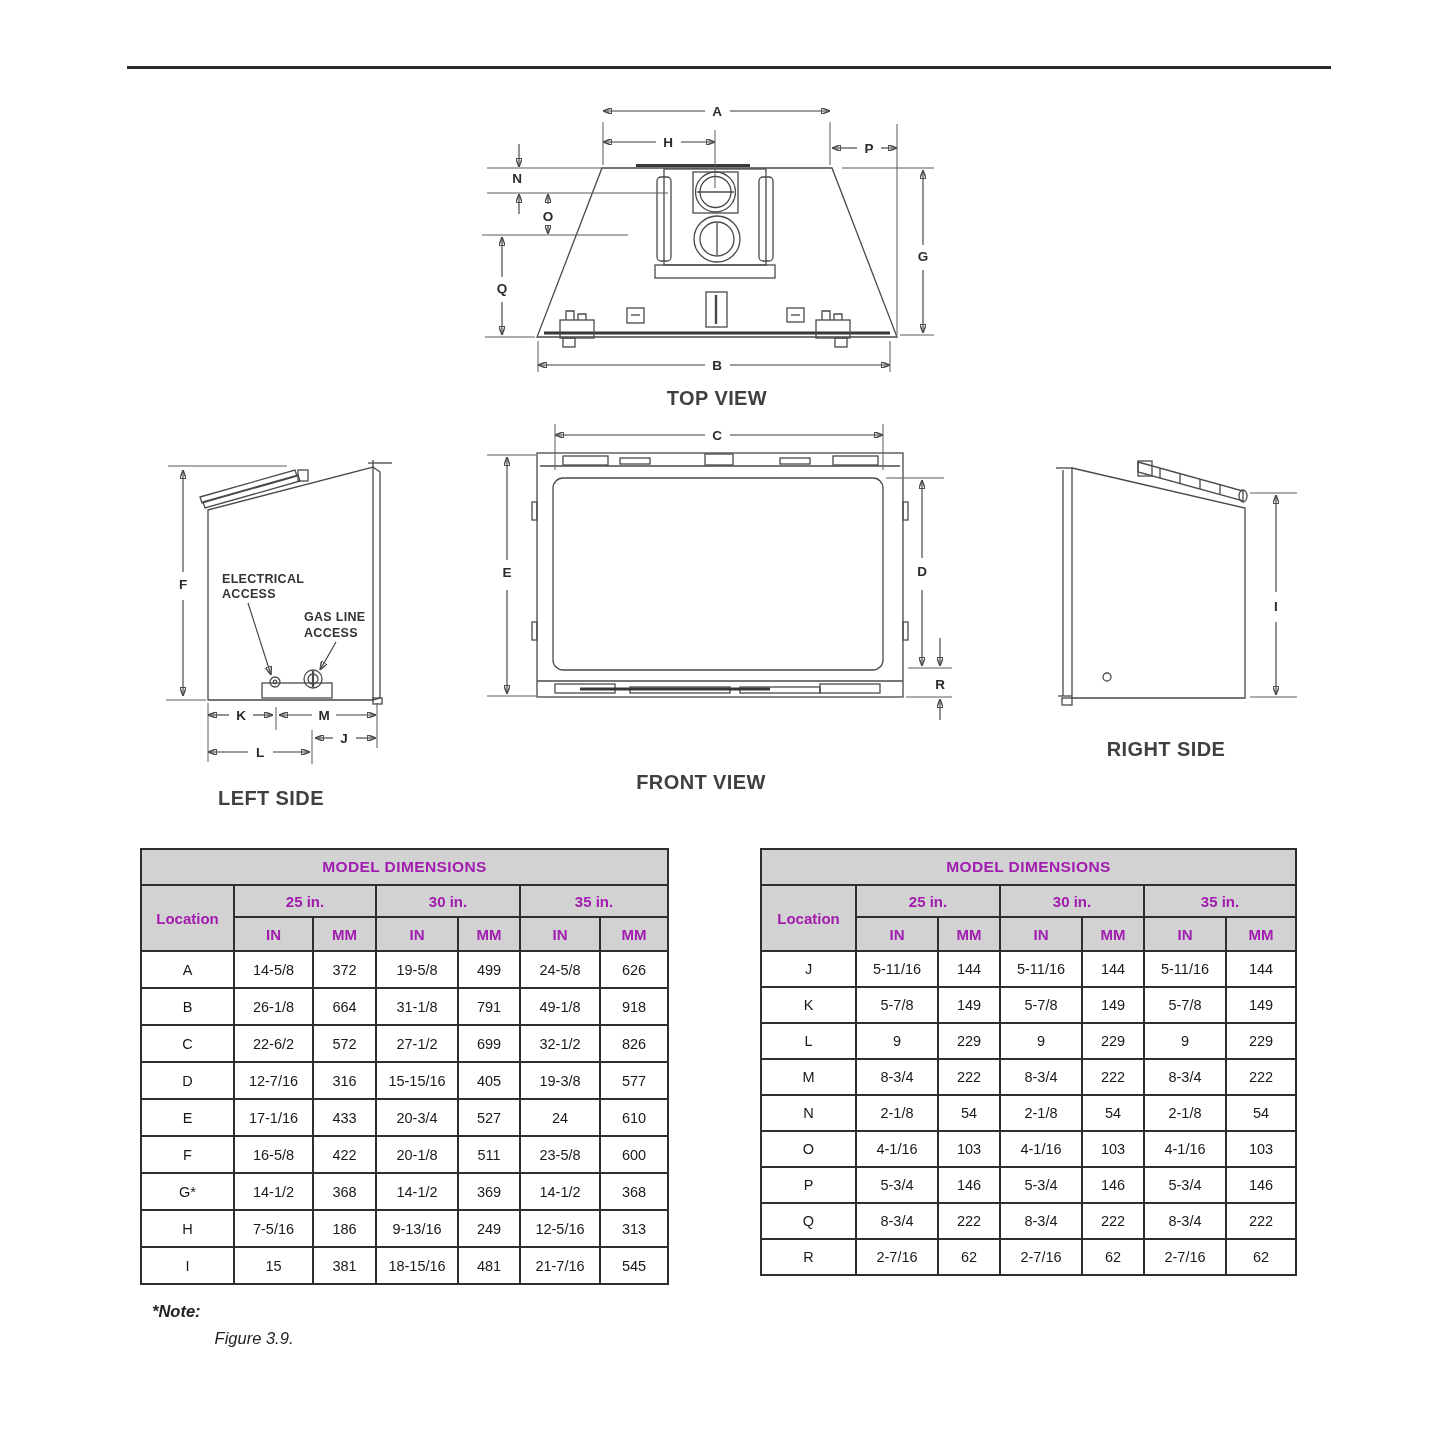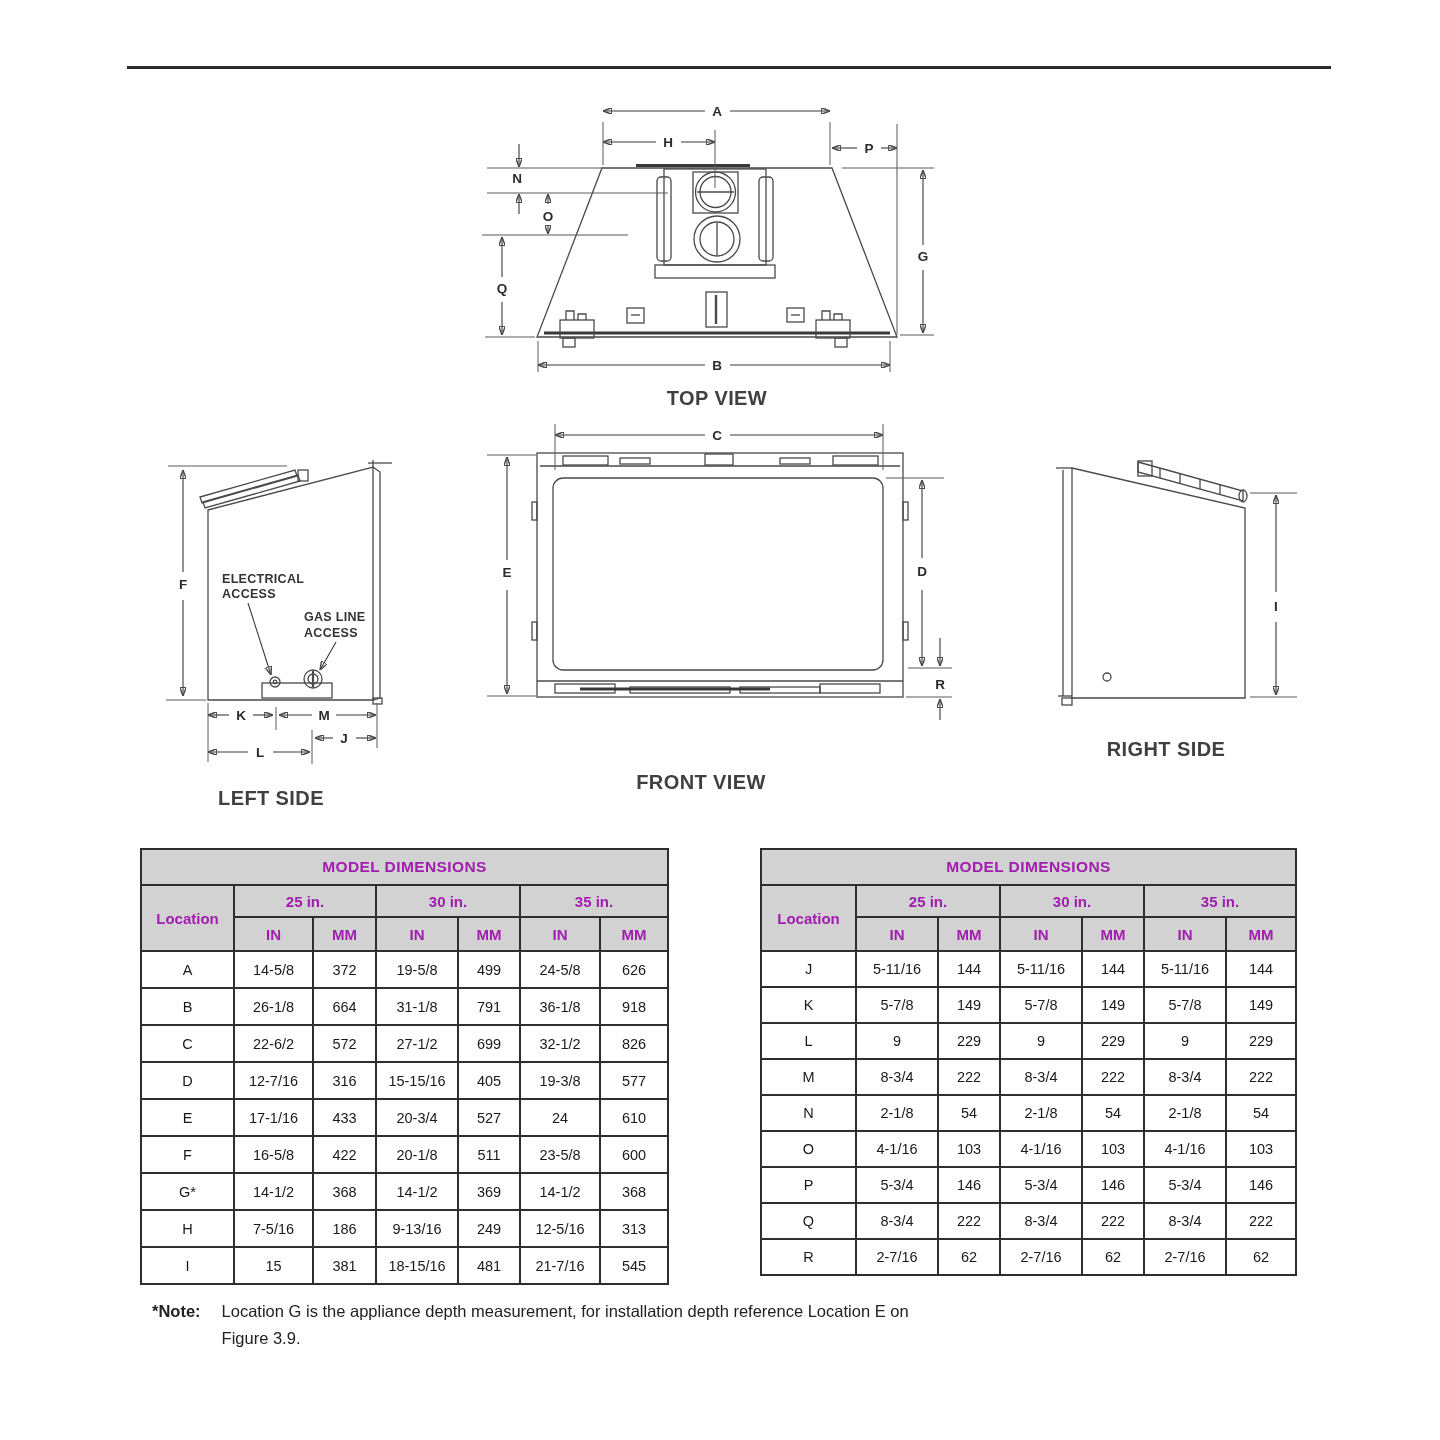--- a/index.html
+++ b/index.html
@@ -29,21 +29,21 @@
   }
   table.dims th{background:#d2d2d2;font-size:15px;font-weight:bold;color:#a21caf;}
   table.dims th.title{font-size:15.5px;letter-spacing:.4px;height:34px;}
   table.dims tr.size-row th{height:30px;}
   table.dims tr.unit-row th{height:32px;}
   table.dims td{background:#fff;font-size:14.5px;color:#191919;}
   #table-left td{height:35px;}
   #table-right td{height:34px;}
   .note{
     position:absolute;left:152px;top:1298px;width:1060px;
-    display:flex;gap:21px;font-size:16.5px;color:#222;line-height:1.65;
+    display:flex;gap:14px;font-size:16.5px;color:#222;line-height:1.65;font-style:italic;
   }
   .note .label{font-weight:bold;white-space:nowrap;}
 </style>
 </head>
 <body>
 
 <div class="page">
 
   <div class="top-rule"></div>
 
@@ -334,21 +334,21 @@
           <td>499</td>
           <td>24-5/8</td>
           <td>626</td>
         </tr>
         <tr>
           <td>B</td>
           <td>26-1/8</td>
           <td>664</td>
           <td>31-1/8</td>
           <td>791</td>
-          <td>36-1/8</td>
+          <td>49-1/8</td>
           <td>918</td>
         </tr>
         <tr>
           <td>C</td>
           <td>22-6/2</td>
           <td>572</td>
           <td>27-1/2</td>
           <td>699</td>
           <td>32-1/2</td>
           <td>826</td>
@@ -520,18 +520,18 @@
           <td>62</td>
           <td>2-7/16</td>
           <td>62</td>
         </tr>
       </tbody>
   </table>
 
   <div class="note">
     <span class="label">*Note:</span>
     <span>
-      <span>Location G is the appliance depth measurement, for installation depth reference Location E on</span><br>
+      <br>
       <span>Figure 3.9.</span>
     </span>
   </div>
 
 </div>
 
 </body></html>

